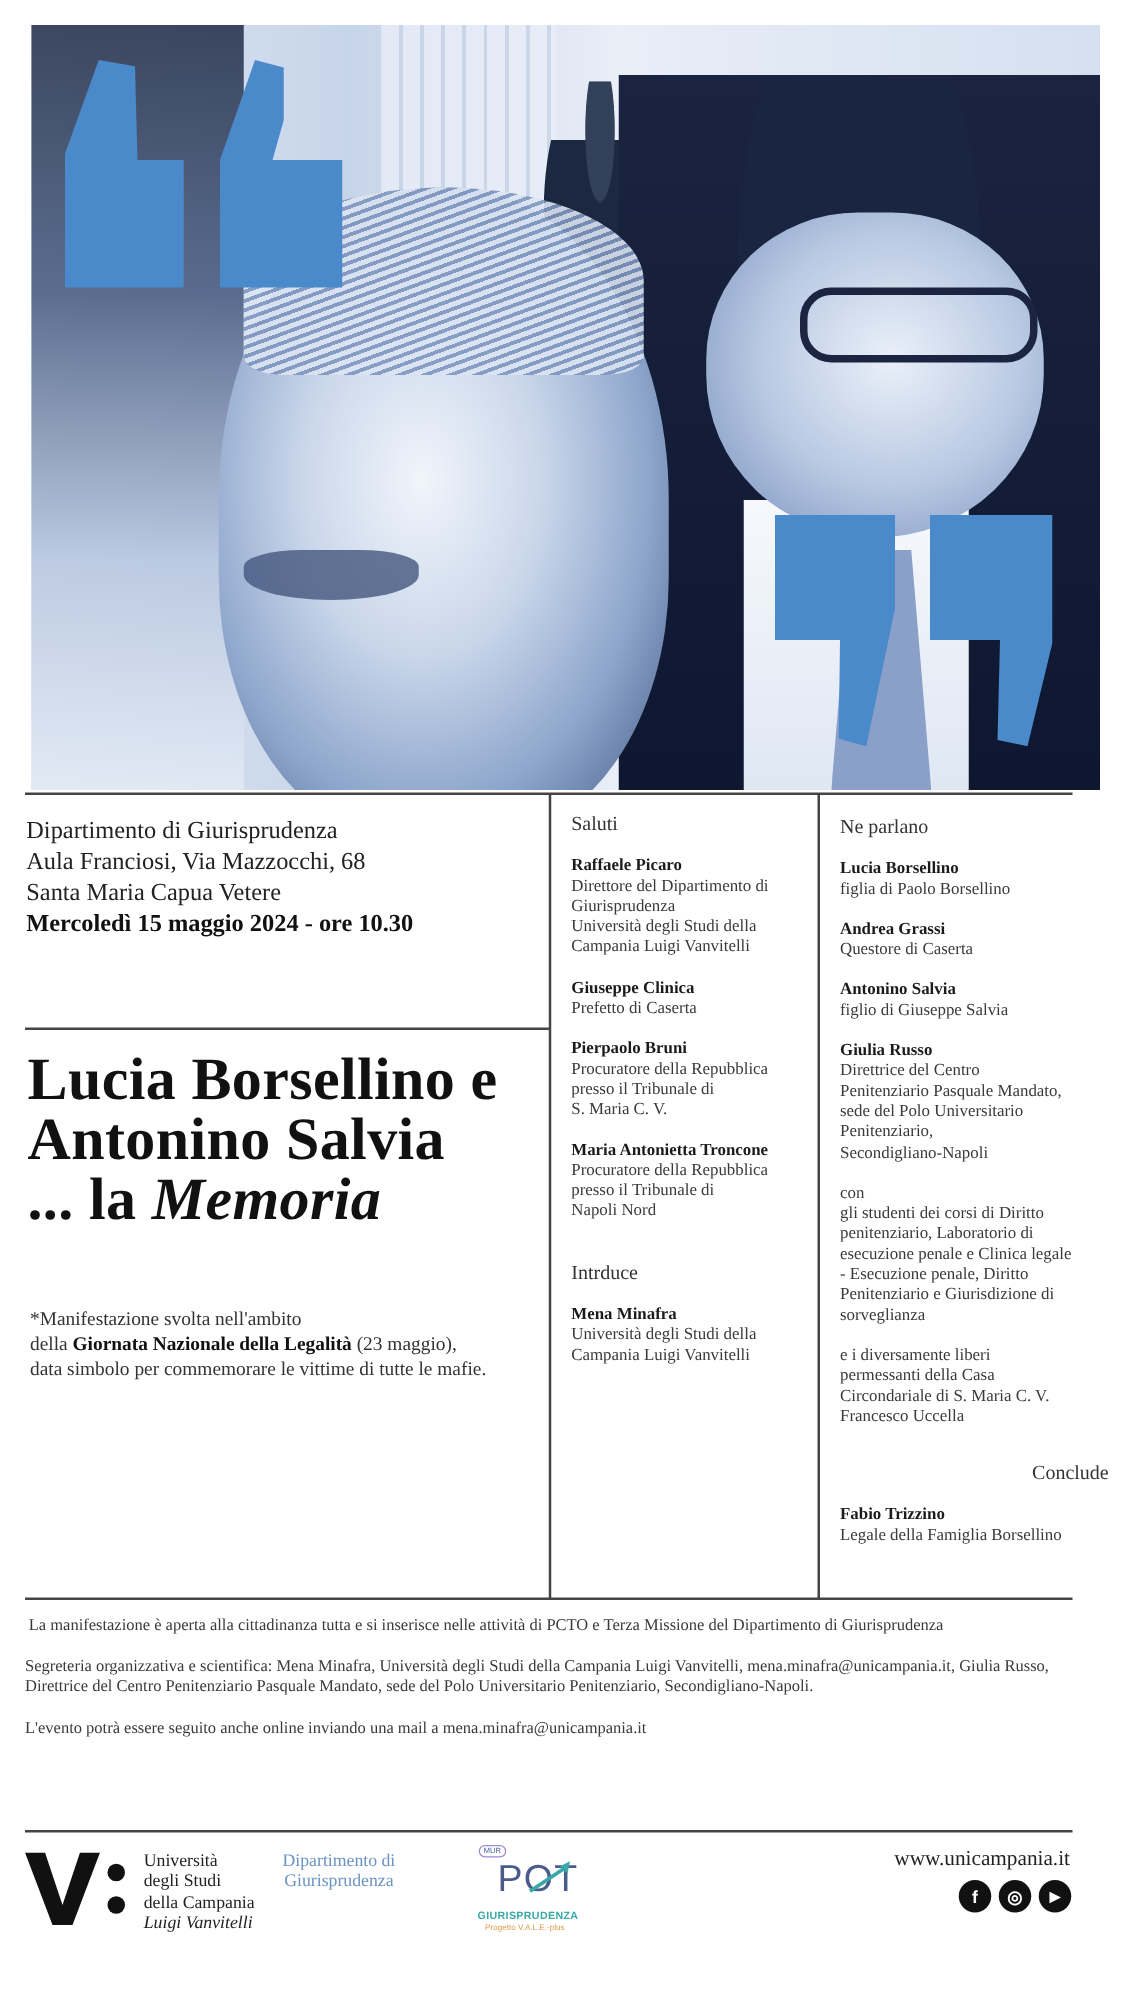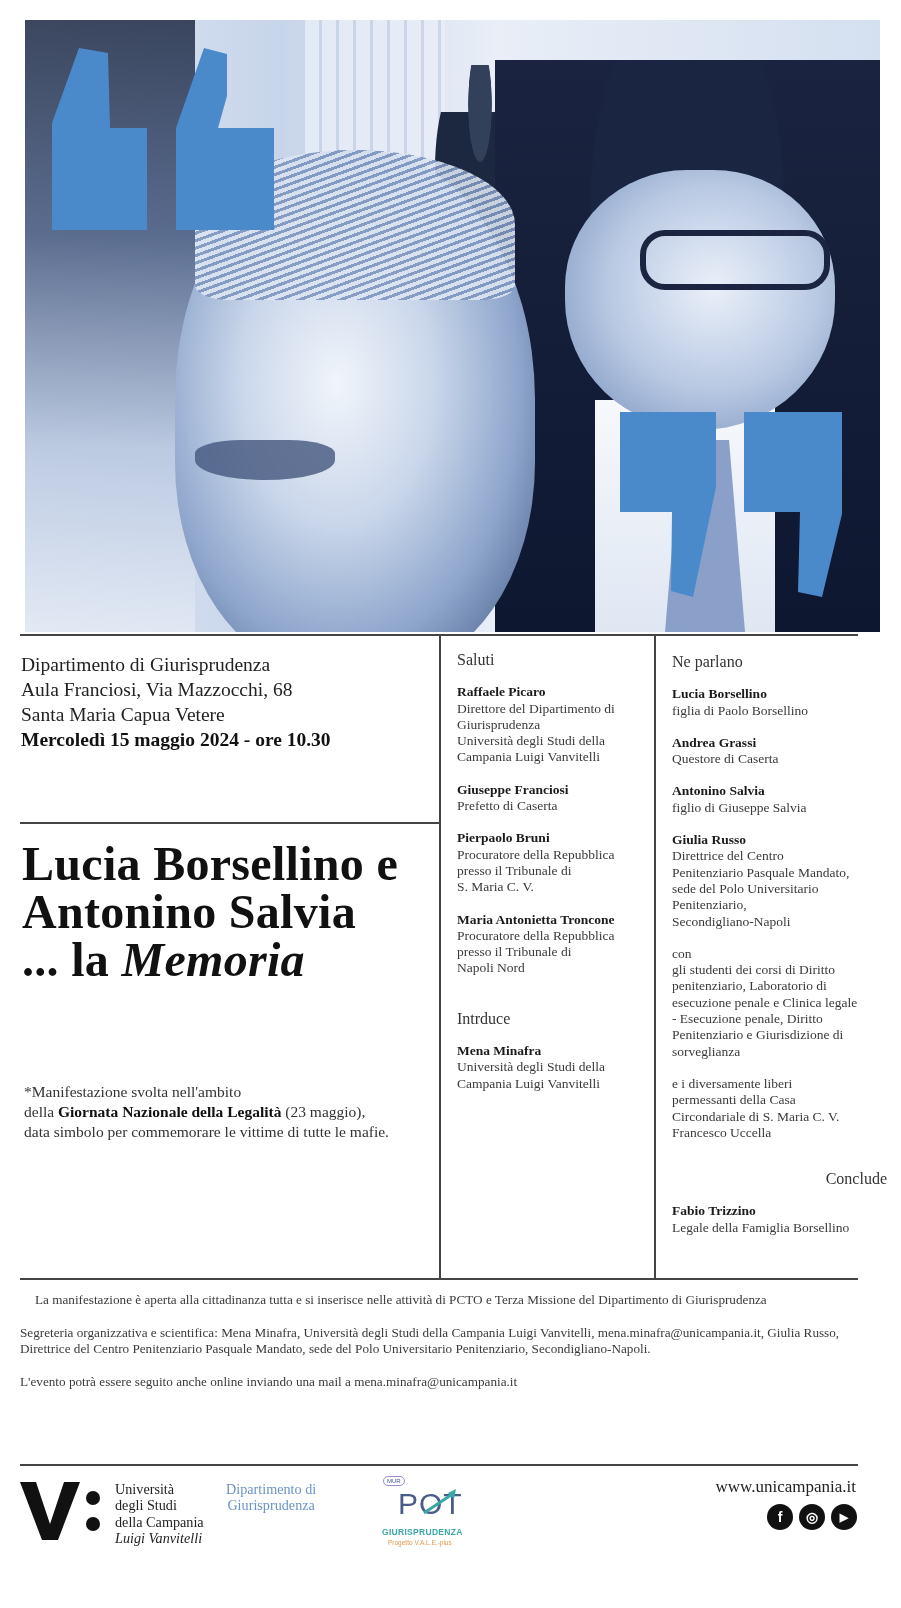--- a/index.html
+++ b/index.html
@@ -32,36 +32,36 @@
 
   
   .hline { position:absolute; background:#444; height:2px; }
   .vline { position:absolute; background:#444; width:1.5px; }
 
   
   .venue { position:absolute; left:21px; top:652px; font-size:19.5px; line-height:25px; color:#222; }
   .venue .date { font-weight:bold; color:#111; }
   .title { position:absolute; left:22px; top:840px; font-size:48px; line-height:48px; font-weight:bold; color:#111; letter-spacing:.3px; }
   .title em { font-style: italic; }
-  .note { position:absolute; left:24px; top:1046px; font-size:15.5px; line-height:20px; color:#333;margin-top:36px; }
+  .note { position:absolute; left:24px; top:1046px; font-size:15.5px; line-height:20px; color:#333; }
   .note b { color:#111; }
 
   
   .col { position:absolute; font-size:13.5px; line-height:16.3px; color:#3a3a3a; }
   .col .head { font-size:16px; color:#333; margin-bottom:16px; }
   .col .entry { margin-bottom:16px; }
   .col .name { font-weight:bold; color:#1b1b1b; }
   .col .para { margin-bottom:16px; }
   .col-mid { left:457px; top:652px; width:195px; }
   .col-right { left:672px; top:654px; width:215px; }
 
   
   .footnotes { position:absolute; left:20px; top:1292px; width:860px; font-size:13.2px; line-height:16.5px; color:#3a3a3a; }
   .footnotes p { margin:0 0 16px 0; }
-  .footnotes p.first { margin-left:15px; }
+  .footnotes p.first { margin-left:3px; }
 
   
   .v-logo { position:absolute; left:20px; top:1482px; width:80px; height:60px; }
   .uni-name { position:absolute; left:115px; top:1481px; font-size:14.2px; line-height:16.3px; color:#222; }
   .uni-name .it { font-style:italic; }
   .dept-name { position:absolute; left:226px; top:1481px; font-size:14.2px; line-height:16.3px; color:#6a93c4;text-align:center; }
   .pot { position:absolute; left:380px; top:1473px; width:90px; height:80px; }
   .pot .mur { position:absolute; left:3px; top:3px; font-size:6px; font-family:"Liberation Sans",sans-serif; color:#4a5aa0; border:1px solid #a08ad0; border-radius:8px; padding:1px 3px; }
   .pot .potword { position:absolute; left:18px; top:14px; font-family:"Liberation Sans",sans-serif; font-size:30px; color:#4a5d8a; letter-spacing:1px; }
   .pot .sub { position:absolute; left:2px; top:54px; font-family:"Liberation Sans",sans-serif; font-size:8.5px; font-weight:bold; color:#3aa8a8; letter-spacing:.3px; }
@@ -125,21 +125,21 @@
   <div class="head">Saluti</div>
   <div id="saluti-list">
       <div class="entry">
         <div class="name">Raffaele Picaro</div>
         <div>Direttore del Dipartimento di</div>
         <div>Giurisprudenza</div>
         <div>Università degli Studi della</div>
         <div>Campania Luigi Vanvitelli</div>
       </div>
       <div class="entry">
-        <div class="name">Giuseppe Franciosi</div>
+        <div class="name">Giuseppe Clinica</div>
         <div>Prefetto di Caserta</div>
       </div>
       <div class="entry">
         <div class="name">Pierpaolo Bruni</div>
         <div>Procuratore della Repubblica</div>
         <div>presso il Tribunale di</div>
         <div>S. Maria C. V.</div>
       </div>
       <div class="entry">
         <div class="name">Maria Antonietta Troncone</div>

